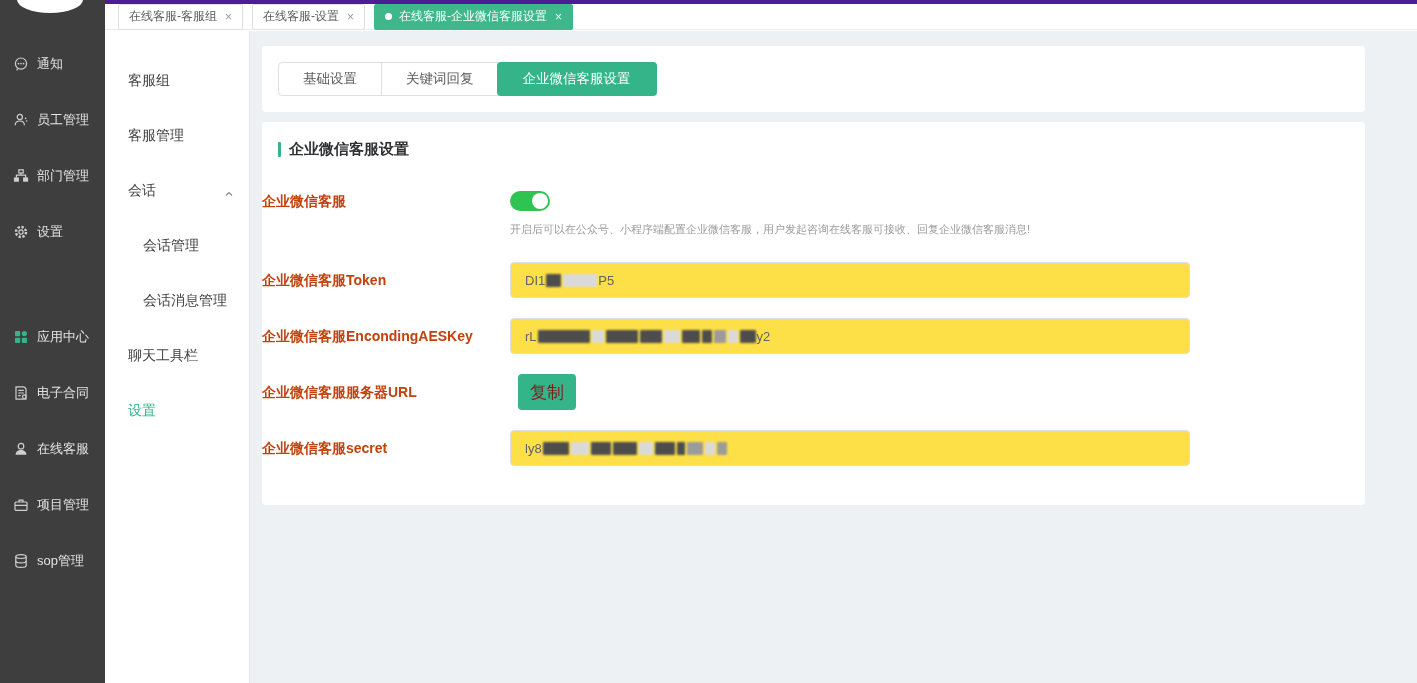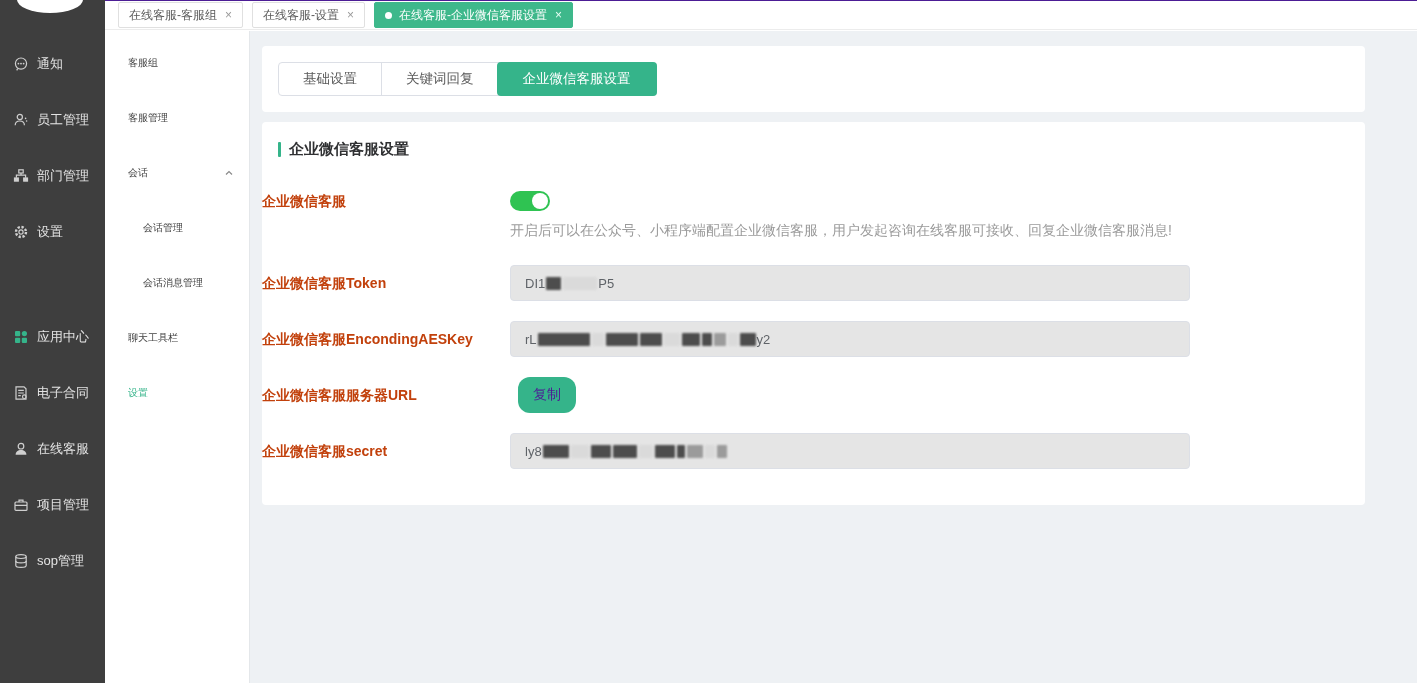--- a/index.html
+++ b/index.html
@@ -16,35 +16,35 @@
   .side-item { height:56px; display:flex; align-items:center; padding-left:13px;
     color:#e3e3e3; font-size:13px; cursor:pointer; }
   .side-item .icn { width:16px; height:16px; margin-right:8px; color:#cfcfcf;
     flex-shrink:0; display:inline-flex; }
   .side-item .icn svg { width:16px; height:16px; }
   .group-gap { margin-top:49px; }
   .icn-green { color:#35b48a !important; }
 
   
   .tabbar { position:absolute; left:105px; top:0; right:0; height:30px; background:#fff;
-    border-top:1px solid #4c1d95; border-bottom:1px solid #ececec; display:flex;
+    border-top:4px solid #4c1d95; border-bottom:1px solid #ececec; display:flex;
     align-items:center; padding-left:13px; z-index:4; }
   .wtab { display:inline-flex; align-items:center; height:26px; padding:0 10px;
     border:1px solid #e0e0e0; border-radius:2px; margin-right:9px; font-size:12px;
     color:#595959; background:#fff; cursor:pointer; white-space:nowrap; }
   .wtab .close { margin-left:8px; font-size:12px; color:#9a9a9a; cursor:pointer; }
   .wtab.active { background:#3eb88b; border-color:#3eb88b; color:#fff; }
   .wtab.active .close { color:#e8fff5; }
   .wtab .dot { width:7px; height:7px; border-radius:50%; background:#fff; margin-right:7px; }
 
   
   .secondary-sidebar { position:absolute; left:105px; top:31px; width:145px; bottom:0;
     background:#fff; border-right:1px solid #e4e7ea; padding-top:4px; z-index:3; }
-  .sub-item { height:55px; display:flex; align-items:center; padding-left:23px;
-    padding-right:14px; font-size:10px; color:#424242; cursor:pointer; }
+  .sub-item { height:55px; display:flex; align-items:flex-end; padding-left:23px;
+    padding-right:14px; font-size:14px; color:#424242; cursor:pointer; }
   .sub-item.child { padding-left:38px; }
   .sub-item.active { color:#35b48a; }
   .sub-item .caret { margin-left:auto; width:12px; height:12px; color:#8a8a8a; display:inline-flex; }
 
   
   .main { position:absolute; left:250px; top:31px; right:0; bottom:0; background:#eef1f4; }
   .card { background:#fff; border-radius:4px; margin-left:12px; width:1103px; }
   .tabs-card { margin-top:15px; height:66px; padding:16px; }
   .seg { display:inline-flex; border:1px solid #dcdfe6; border-radius:4px; background:#fff; }
   .seg-tab { padding:0 24px; height:32px; line-height:32px; font-size:13.5px; color:#595959;
@@ -58,33 +58,33 @@
   .section-bar { width:3px; height:15px; background:#35b48a; margin-right:8px; border-radius:1px; }
   .section-title { font-size:15px; font-weight:bold; color:#303133; }
 
   .form { margin-top:32px; }
   .frow { display:flex; align-items:flex-start; margin-bottom:20px; }
   .flabel { width:248px; flex-shrink:0; padding-right:10px;
     font-size:14px; font-weight:600; color:#c2410c; line-height:36px; white-space:nowrap; }
   .frow.toggle-row { margin-bottom:0; }
   .toggle-row .flabel { line-height:20px; }
   .finput { width:680px; height:36px; border:1px solid #dcdfe6; border-radius:4px;
-    background:#e5e5e5; display:flex; align-items:center; padding:0 14px; font-size:13px;
+    background:#fde047; display:flex; align-items:center; padding:0 14px; font-size:13px;
     color:#5f6368; overflow:hidden; white-space:nowrap; }
   .finput.short { width:605px; }
 
   .toggle { width:40px; height:20px; border-radius:10px; background:#2fc352;
     position:relative; cursor:pointer; flex-shrink:0; }
   .toggle .knob { position:absolute; right:2px; top:2px; width:16px; height:16px;
     border-radius:50%; background:#fff; }
   .help-block { margin-left:248px; margin-top:11px; margin-bottom:25px;
-    font-size:14px; color:#9a9a9a; }
-
-  .copy-btn { margin-left:8px; width:58px; height:36px; border:none; border-radius:12px;
-    background:#35b48a; color:#4c1d95; font-size:14px; cursor:pointer;
+    font-size:11px; color:#9a9a9a; }
+
+  .copy-btn { margin-left:8px; width:58px; height:36px; border:none; border-radius:4px;
+    background:#35b48a; color:#7f1d1d; font-size:17px; cursor:pointer;
     font-family:"Liberation Sans","DejaVu Sans",sans-serif; }
 
   
   .redact { display:inline-block; height:13px; border-radius:1px; margin:0 1px;
     vertical-align:middle; filter:blur(1px); }
   .rd { background:#4d4d4d; } .rm { background:#9b9b9b; } .rl { background:#dadada; }
 </style>
 </head>
 <body>
 

